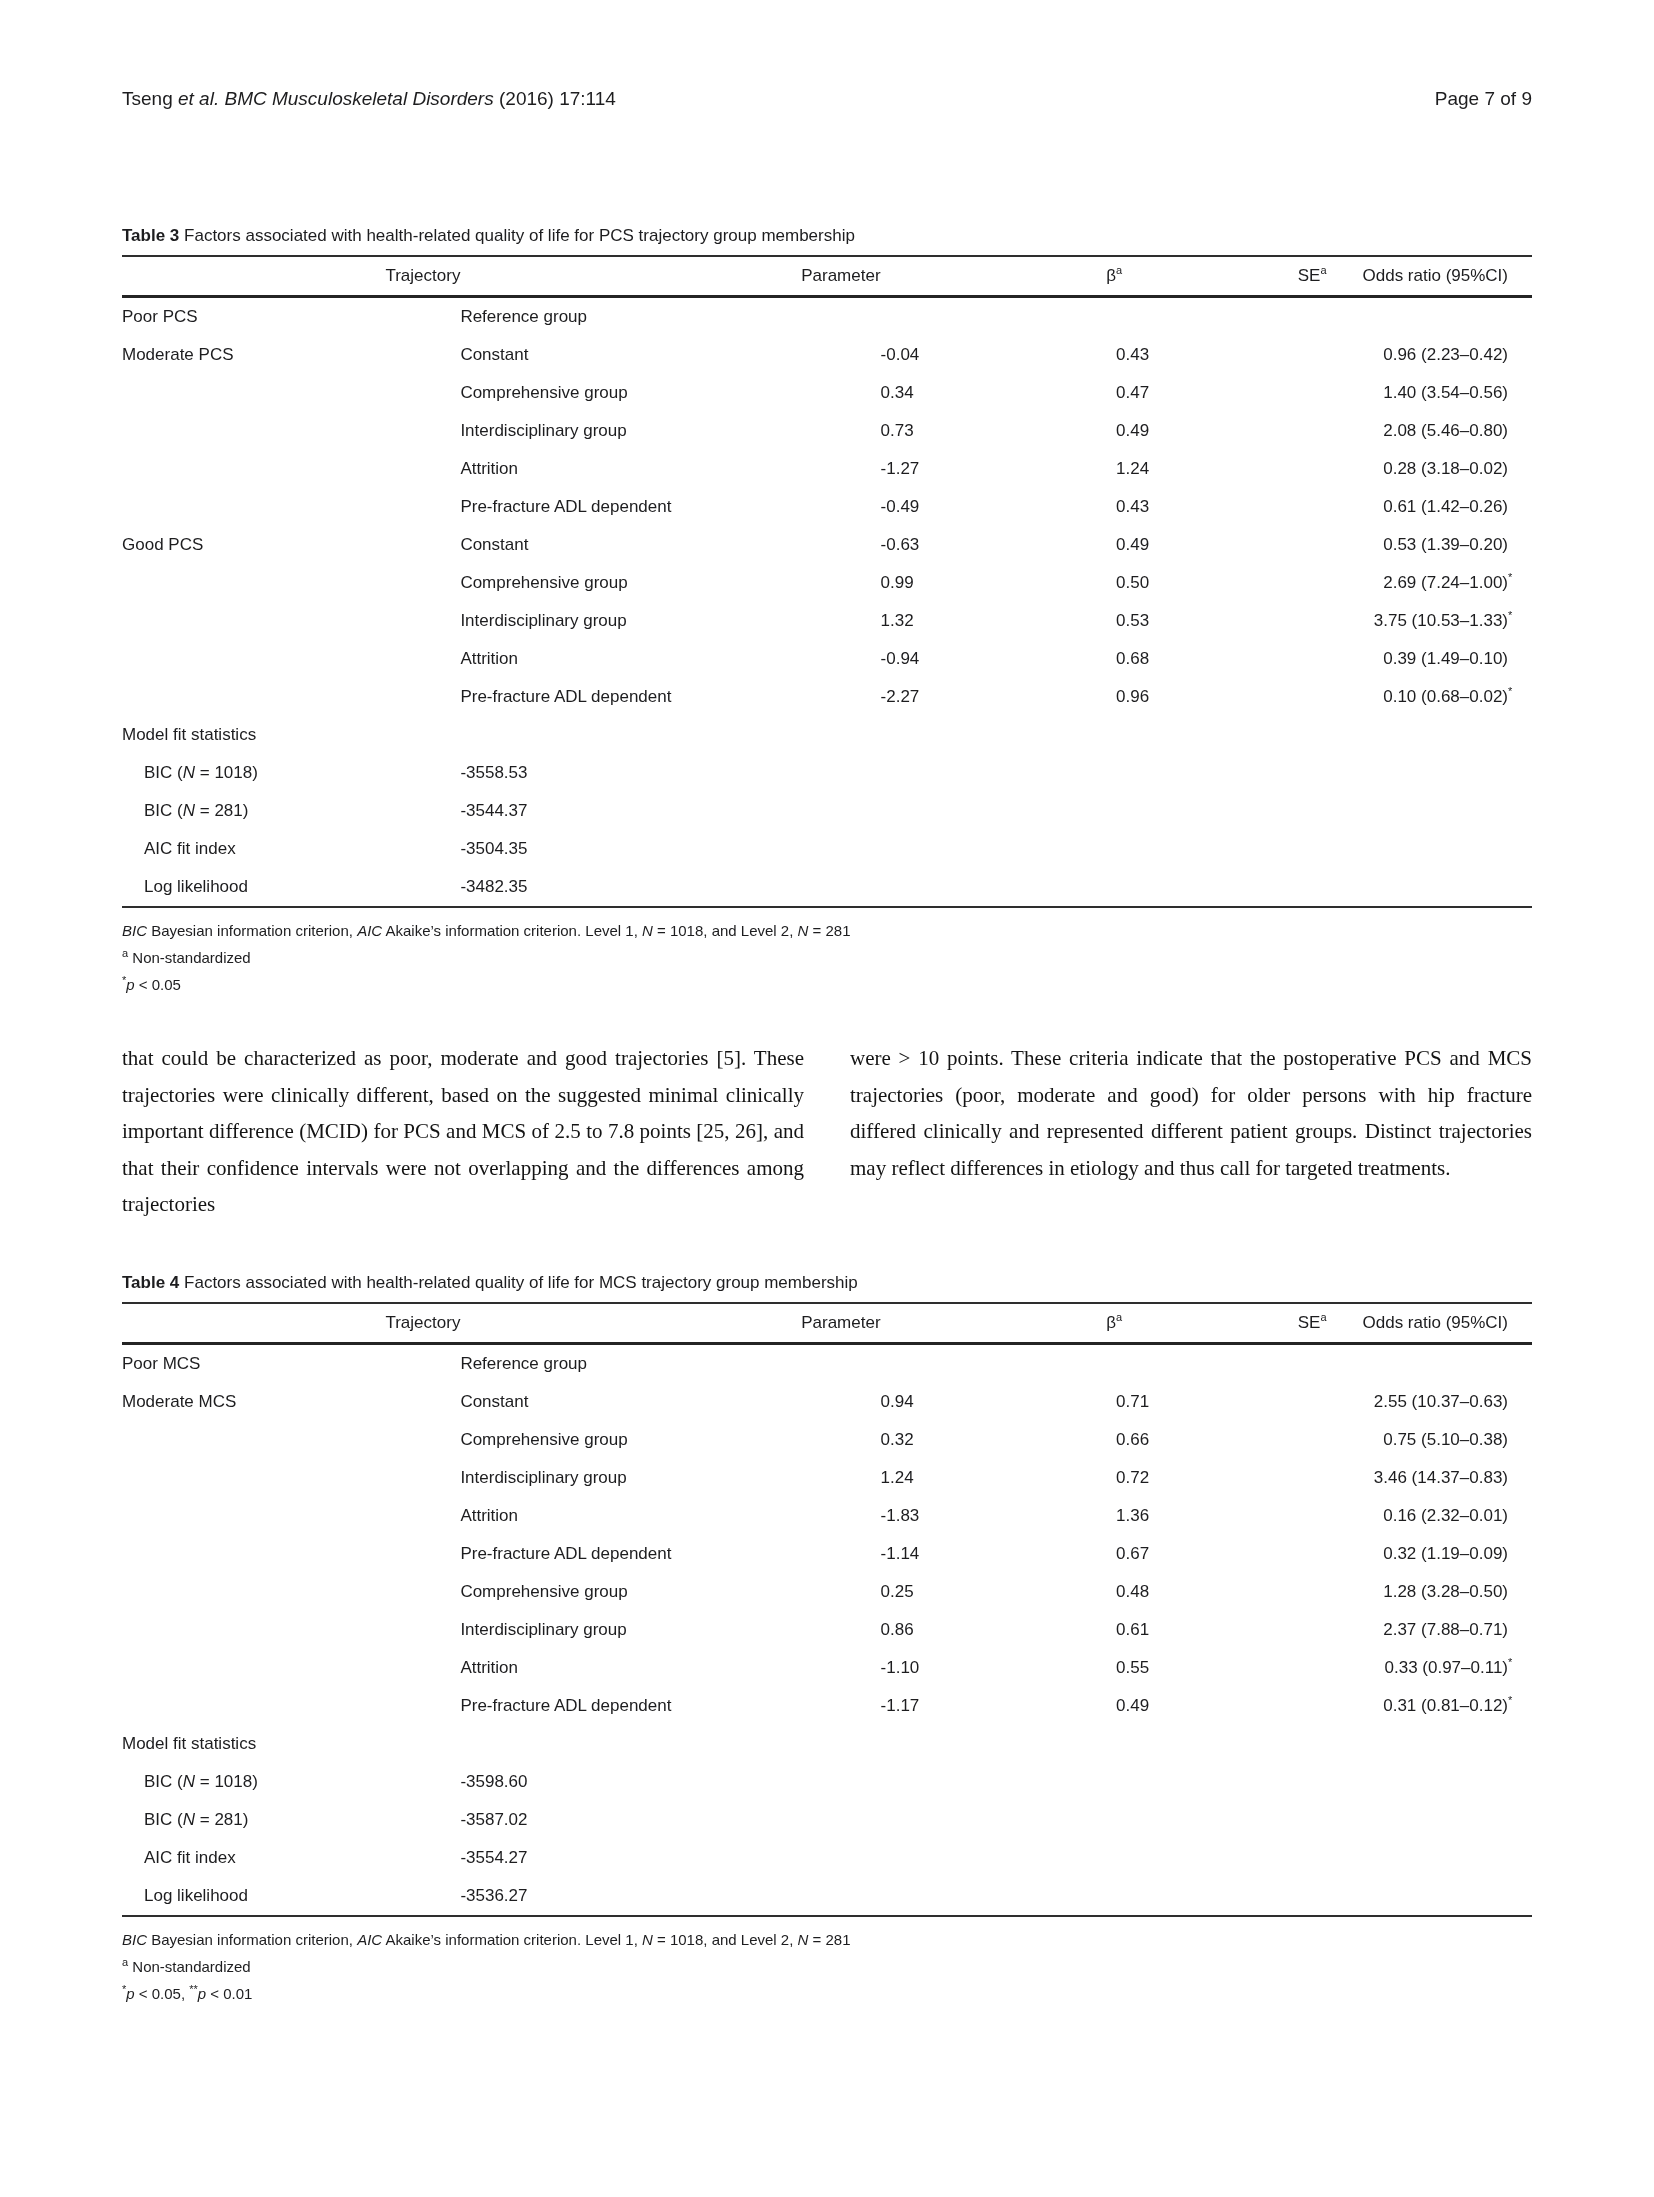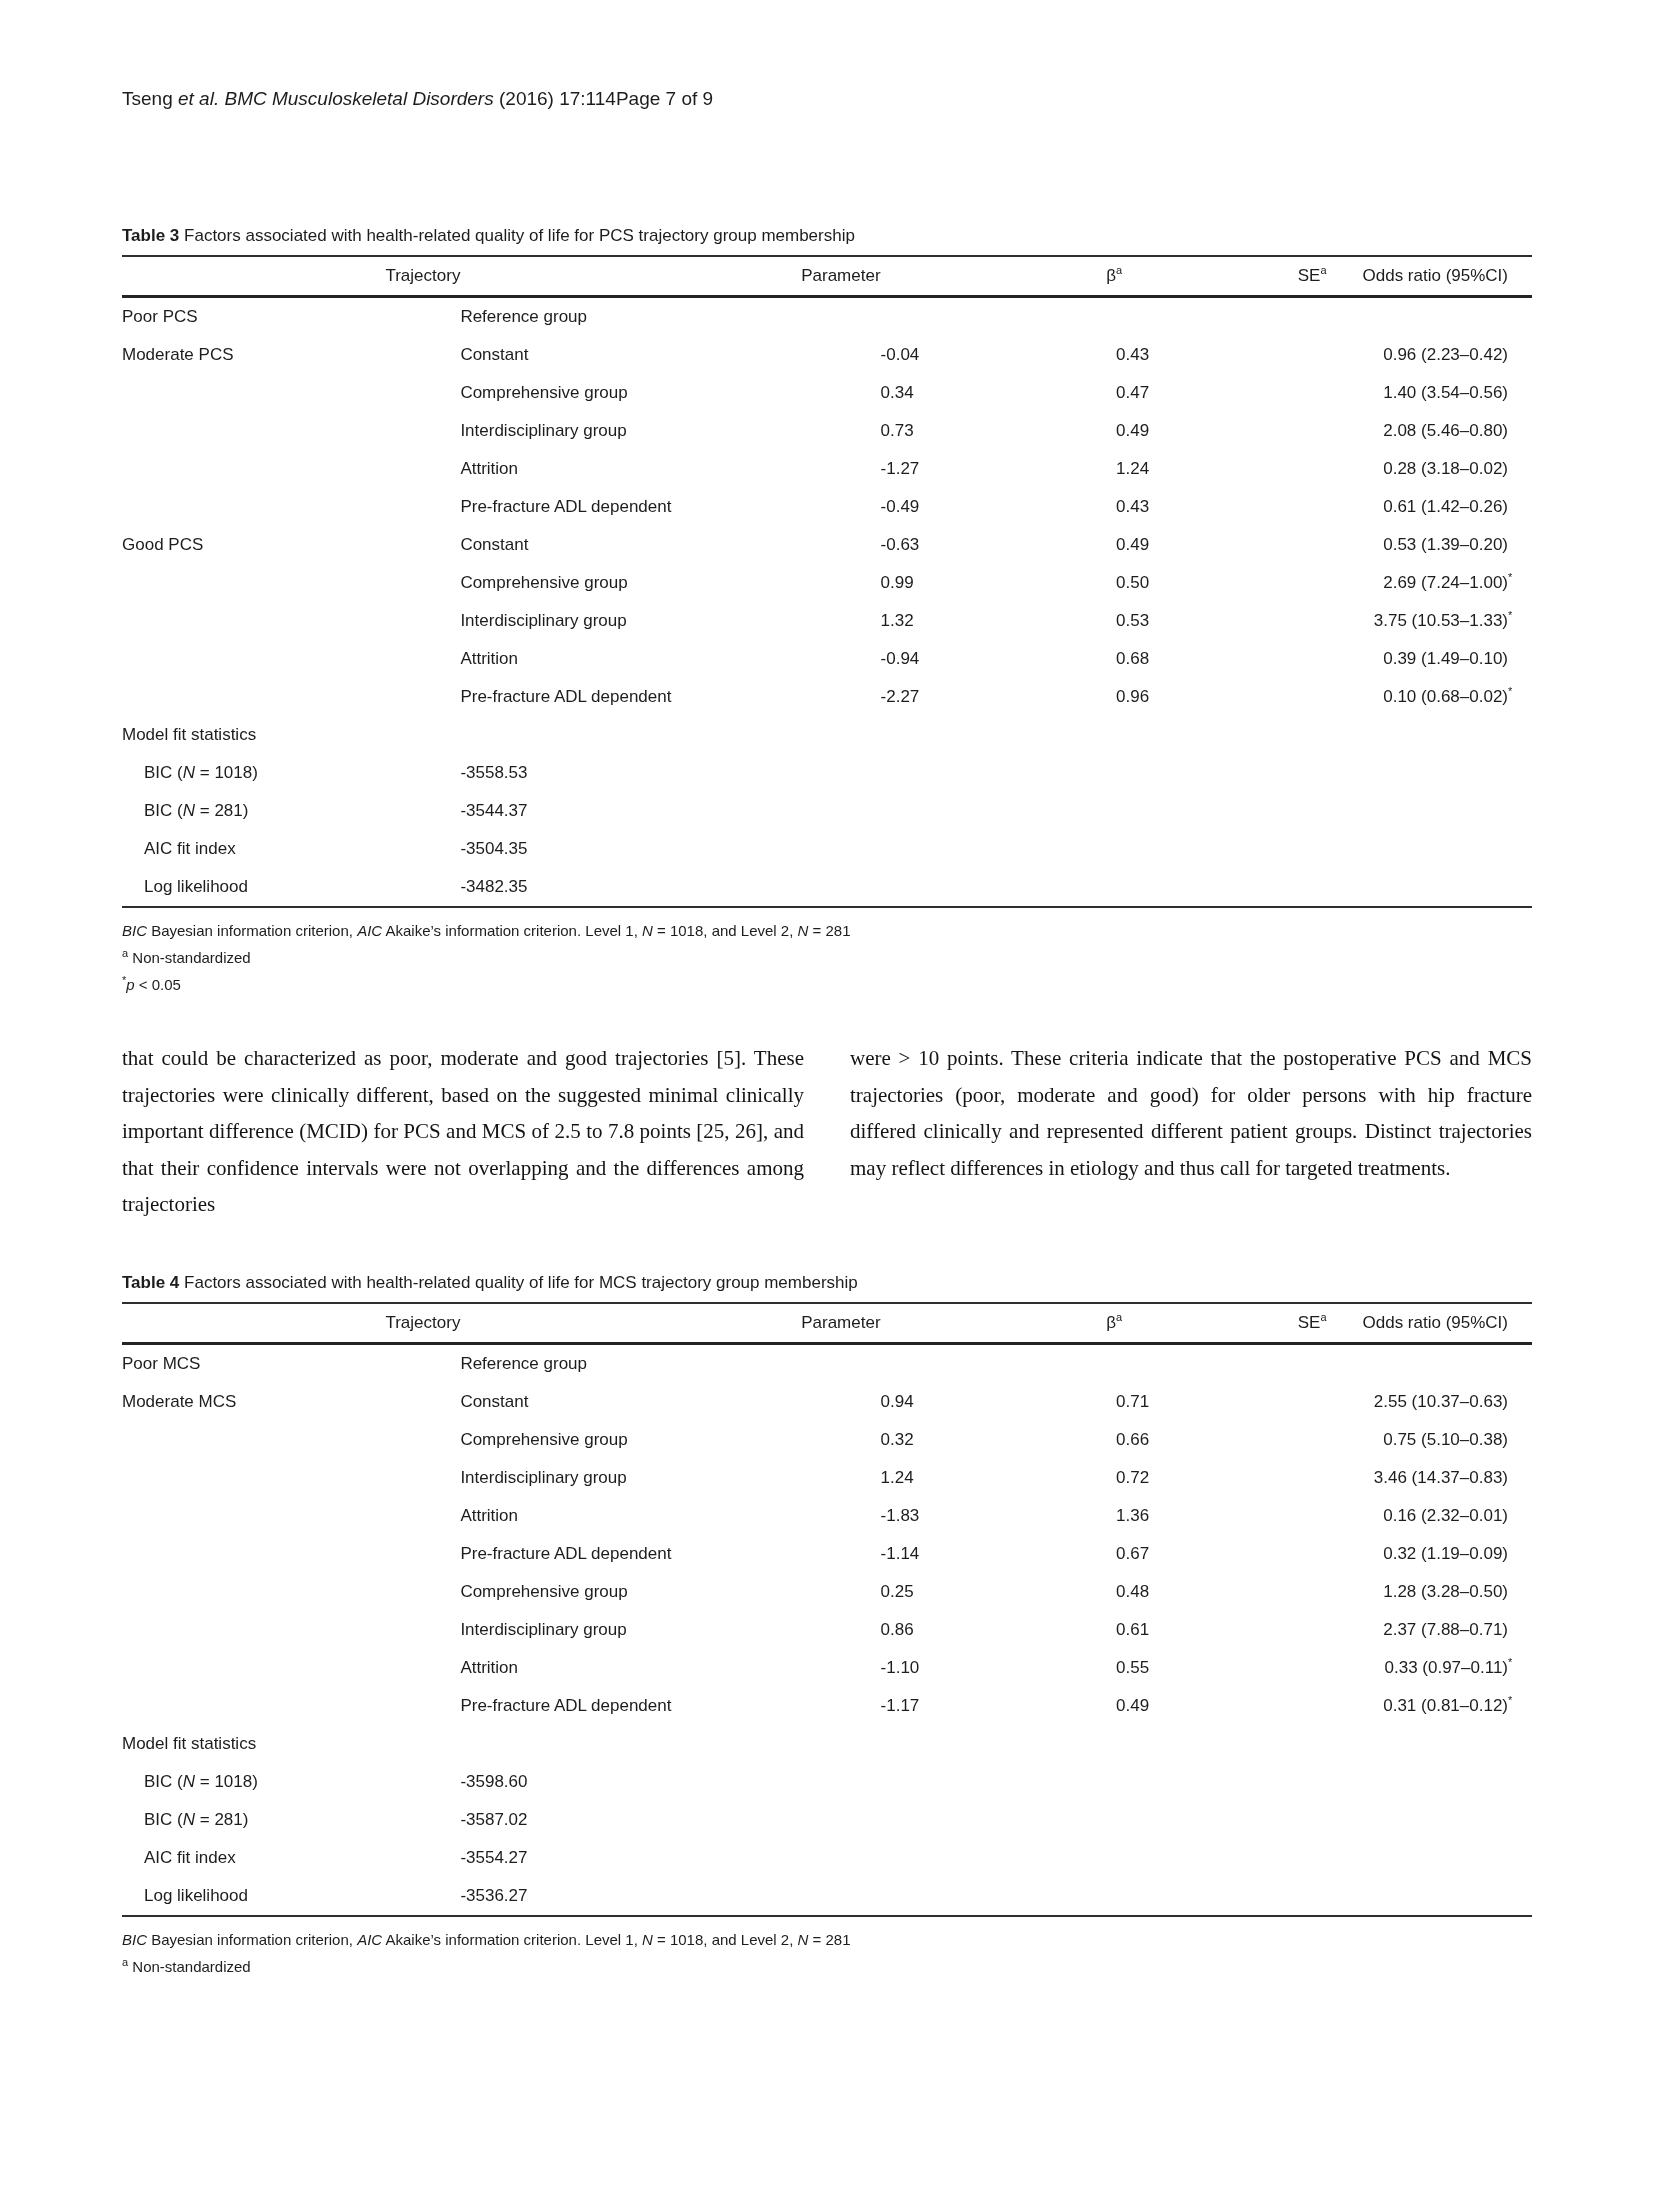--- a/index.html
+++ b/index.html
@@ -2,21 +2,21 @@
 <html><head>
 <meta charset="utf-8">
 <style>
   html,body { margin:0; padding:0; background:#ffffff; }
   .page {
     width:1654px; height:2197px; box-sizing:border-box;
     padding:88px 122px 0 122px;
     font-family:"Liberation Sans", sans-serif;
     color:#1d1d1f; overflow:hidden; position:relative;
   }
-  .running-header { display:flex; justify-content:flex-start; font-size:19px; margin-bottom:116px; }
+  .running-header { display:flex; justify-content:space-between; font-size:19px; margin-bottom:116px; }
   .caption { font-size:17px; margin-bottom:9px; }
   .caption .cap-label { font-weight:bold; }
   table.datatable {
     width:100%; border-collapse:collapse; table-layout:fixed;
     border-top:2px solid #2e2e2e; border-bottom:2px solid #2e2e2e;
     font-size:17px;
   }
   col.c1 { width:24%; } col.c2 { width:29.8%; } col.c3 { width:16.7%; }
   col.c4 { width:14.5%; } col.c5 { width:15%; }
   thead th { text-align:right; font-weight:normal; padding:9px 0; border-bottom:3px solid #242424; }
@@ -335,16 +335,17 @@
           <td>-3536.27</td>
           <td></td>
             <td></td>
             <td class="or"></td>
         </tr>
         </tbody>
     </table>
     <div class="footnotes">
       <div><span style="font-style: italic;">BIC</span><span> Bayesian information criterion, </span><span style="font-style: italic;">AIC</span><span> Akaike’s information criterion. Level 1, </span><span style="font-style: italic;">N</span><span> = 1018, and Level 2, </span><span style="font-style: italic;">N</span><span> = 281</span></div>
       <div><sup>a</sup><span> Non-standardized</span></div>
+      <div><sup>*</sup><span style="font-style: italic;">p</span><span> &lt; 0.05, </span><sup>**</sup><span style="font-style: italic;">p</span><span> &lt; 0.01</span></div>
     </div>
   </section>
 
 </div>
 
 </body></html>

